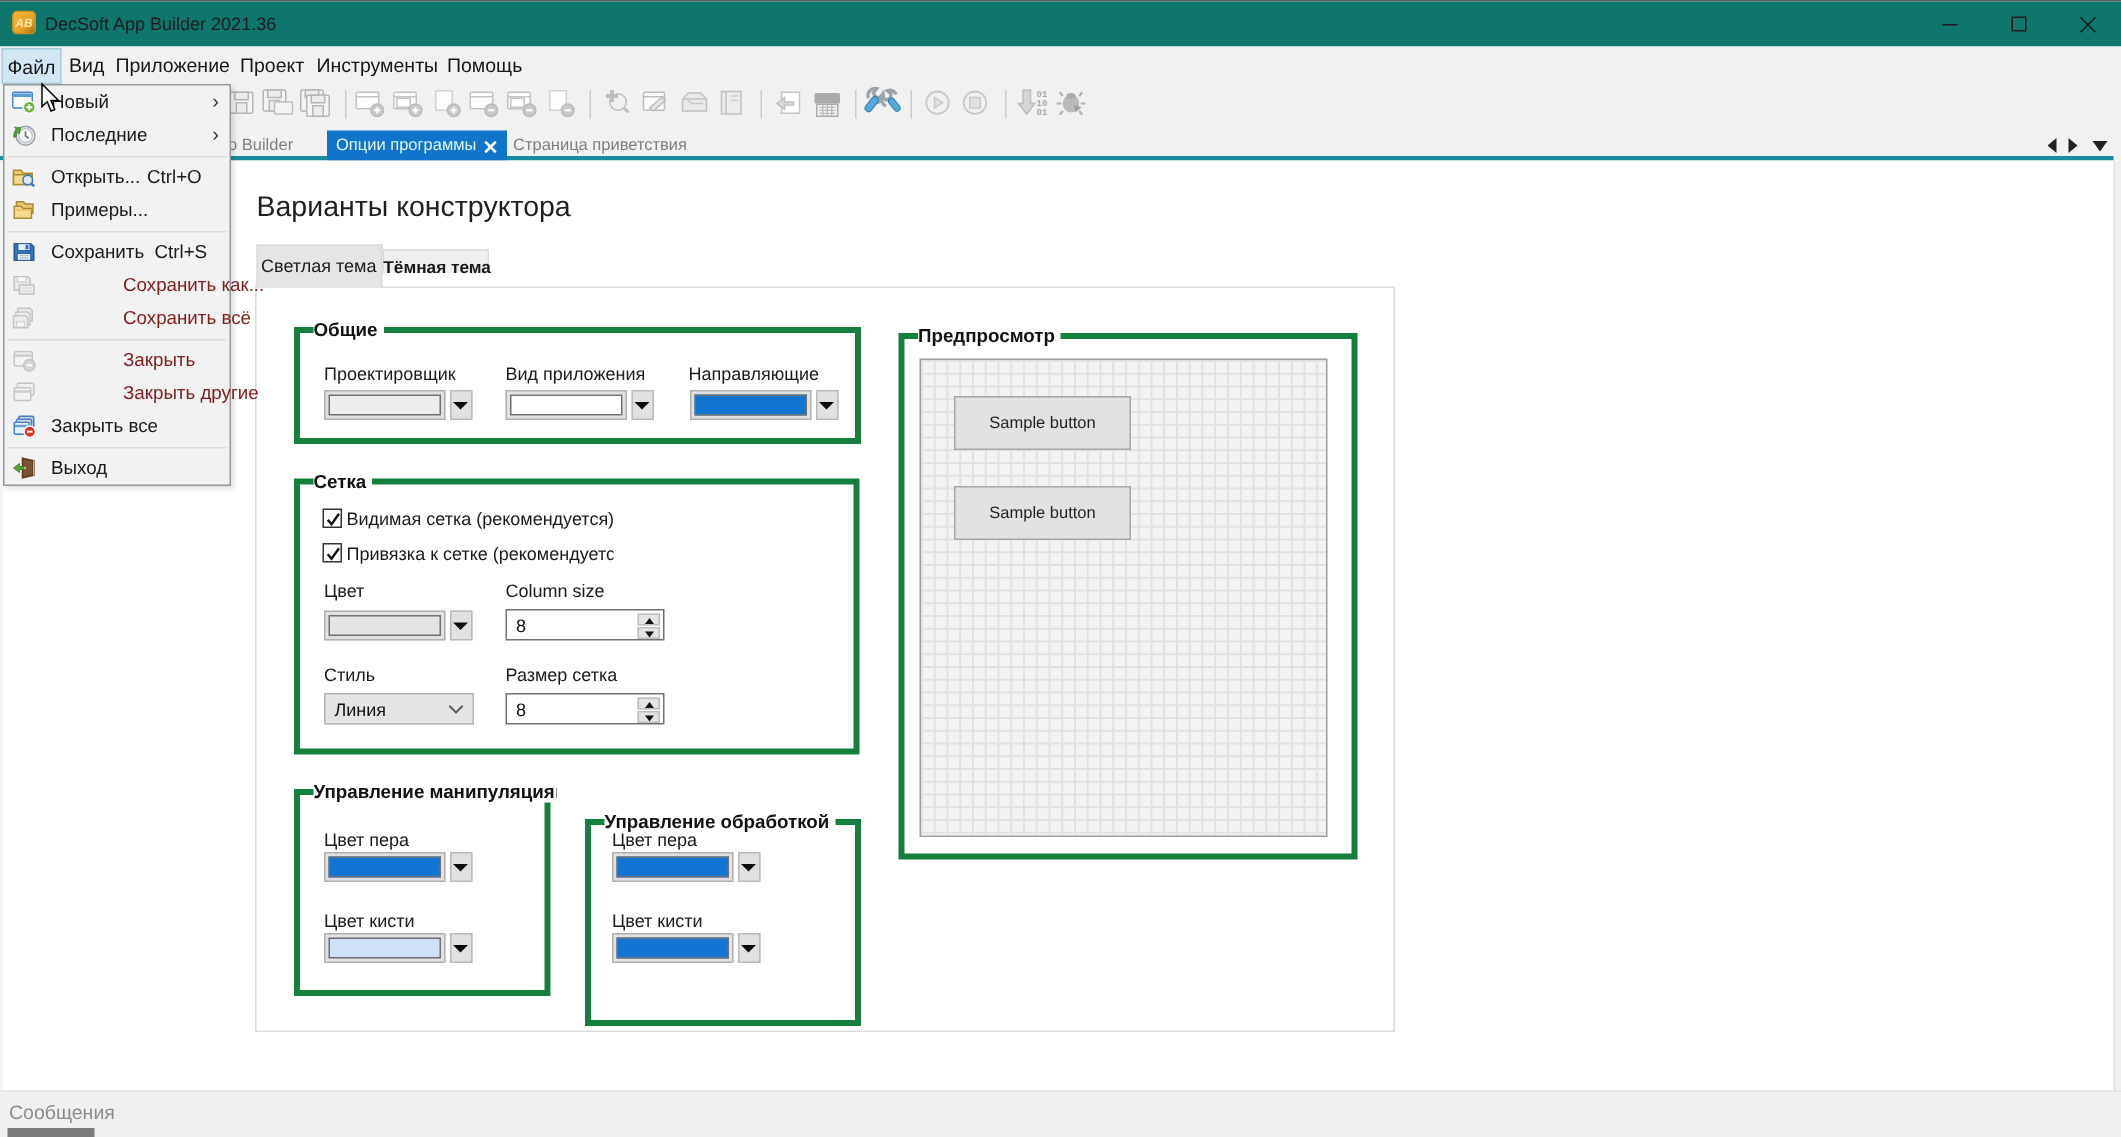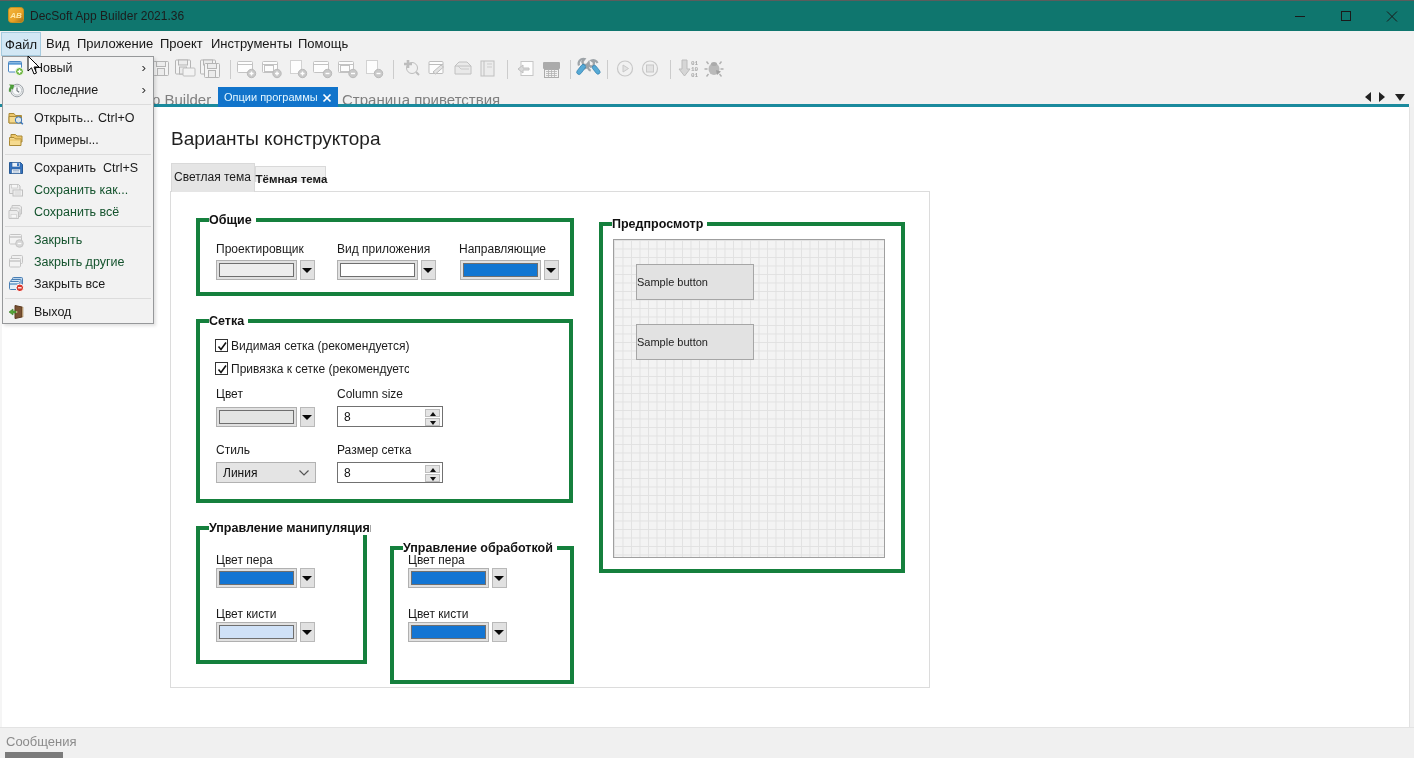--- a/index.html
+++ b/index.html
@@ -17,21 +17,21 @@
   #menubar { left:0; top:31px; width:1414px; height:25px; background:#f1f1f1; }
   .mitem { position:absolute; top:3px; height:22px; line-height:20px; font-size:13px; color:#161616; }
   #m-file { left:1px; top:1px; width:40px; height:24px; line-height:23px; text-align:center; background:#d2e7f4; border:1px solid #a6cbdf; }
 
   
   #toolbar { left:0; top:56px; width:1414px; height:28px; background:#f1f1f1; }
 
   
   #tabbar { left:0; top:84px; width:1414px; height:23px; background:#f1f1f1; }
   #tealline { left:0; top:104px; width:1409px; height:3px; background:#1a8a9d; }
-  .gtab { position:absolute; top:7px; font-size:15px; color:#7f7f7f; }
+  .gtab { position:absolute; top:7px; font-size:11px; color:#7f7f7f; }
   #activetab { position:absolute; left:218px; top:87px; width:120px; height:20px; background:#1174cb; color:#e3f6ff; font-size:11px; line-height:20px; }
   #activetab span.lbl { position:absolute; left:6px; top:0; }
   .navarr { position:absolute; top:8px; }
 
   
   #content { left:0; top:107px; width:1409px; height:620px; background:#ffffff; }
   #heading { left:171px; top:21px; font-size:19px; color:#1f1f1f; }
 
   
   #ttab1 { left:170.5px; top:56px; width:84px; height:29px; background:#e5e5e5; border:1px solid #d9d9d9; border-bottom:none; font-size:12px; color:#1a1a1a; text-align:center; line-height:27px; z-index:2;}
@@ -66,34 +66,34 @@
 
   
   .sel { position:absolute; width:100px; height:21px; border:1px solid #b2b2b2; background:#e4e4e4; font-size:12px; color:#111; }
   .sel span { position:absolute; left:6px; top:3px; }
 
   
   #pvgrid { position:absolute; left:613px; top:132px; width:272px; height:319px; border:1px solid #9f9f9f;
     background-color:#f3f3f3;
     background-image:linear-gradient(#e1e1e1 1px, transparent 1px), linear-gradient(90deg, #e1e1e1 1px, transparent 1px);
     background-size:8.5px 8.5px; }
-  .sbutton { position:absolute; left:22px; width:118px; height:36px; background:#e2e2e2; border:1px solid #a6a6a6; font-size:11px; color:#222; line-height:34px; }
+  .sbutton { position:absolute; left:22px; width:118px; height:36px; background:#e2e2e2; border:1px solid #a6a6a6; font-size:11px; color:#222; text-align:center; line-height:34px; }
 
   
   #statusbar { left:0; top:727px; width:1414px; height:31px; background:#f0f0f0; border-top:1px solid #e3e3e3; }
   #msgs { position:absolute; left:6px; top:6px; font-size:13px; color:#8b8b8b; }
   #darkrect { position:absolute; left:5px; top:24px; width:58px; height:7px; background:#7b7b7b; }
 
   
   #dmenu { left:2px; top:56px; width:152px; height:268px; background:#f2f2f2; border:1px solid #96989a; z-index:50; box-shadow:2px 2px 3px rgba(0,0,0,0.12); }
   .mi { position:relative; height:22px; }
   .mi .ic { position:absolute; left:5px; top:3px; width:16px; height:16px; }
   .mi .tx { position:absolute; left:31px; top:4px; font-size:12.5px; color:#1a1a1a; white-space:nowrap; }
   .mi .sc { position:absolute; left:95px; top:4px; font-size:12.5px; color:#1a1a1a; }
-  .mi.dis .tx { color:#14532d; }
+  .mi.dis .tx { color:#7f1d1d;margin-left:48px; }
   .mi .sub { position:absolute; right:7px; top:3px; font-size:13.5px; color:#333; }
   .msep { height:6px; position:relative; }
   .msep:after { content:""; position:absolute; left:2px; right:2px; top:2.5px; height:1px; background:#dcdcdc; }
 </style>
 </head>
 <body>
 <div id="app">
   <div class="abs" id="topline"></div>
   <div class="abs" id="titlebar">
     <svg class="abs" style="left:8px; top:6px;" width="16" height="16" viewBox="0 0 16 16">

